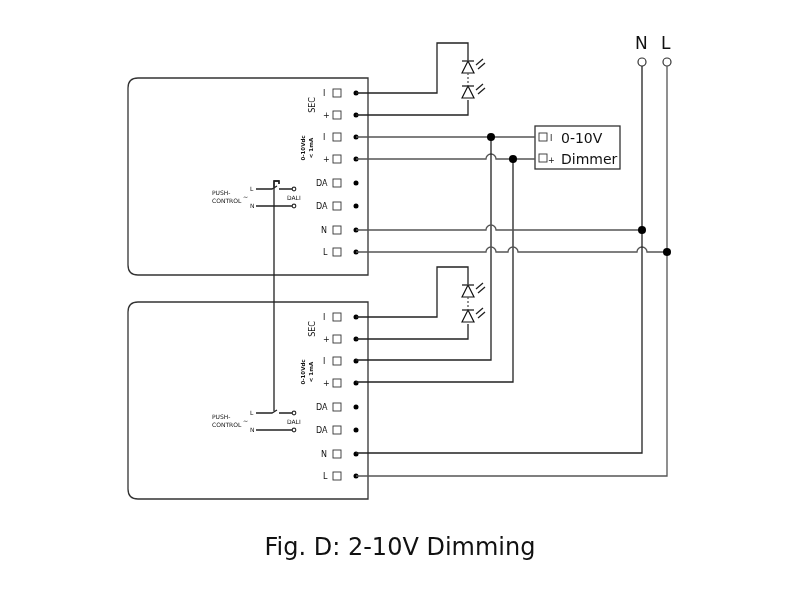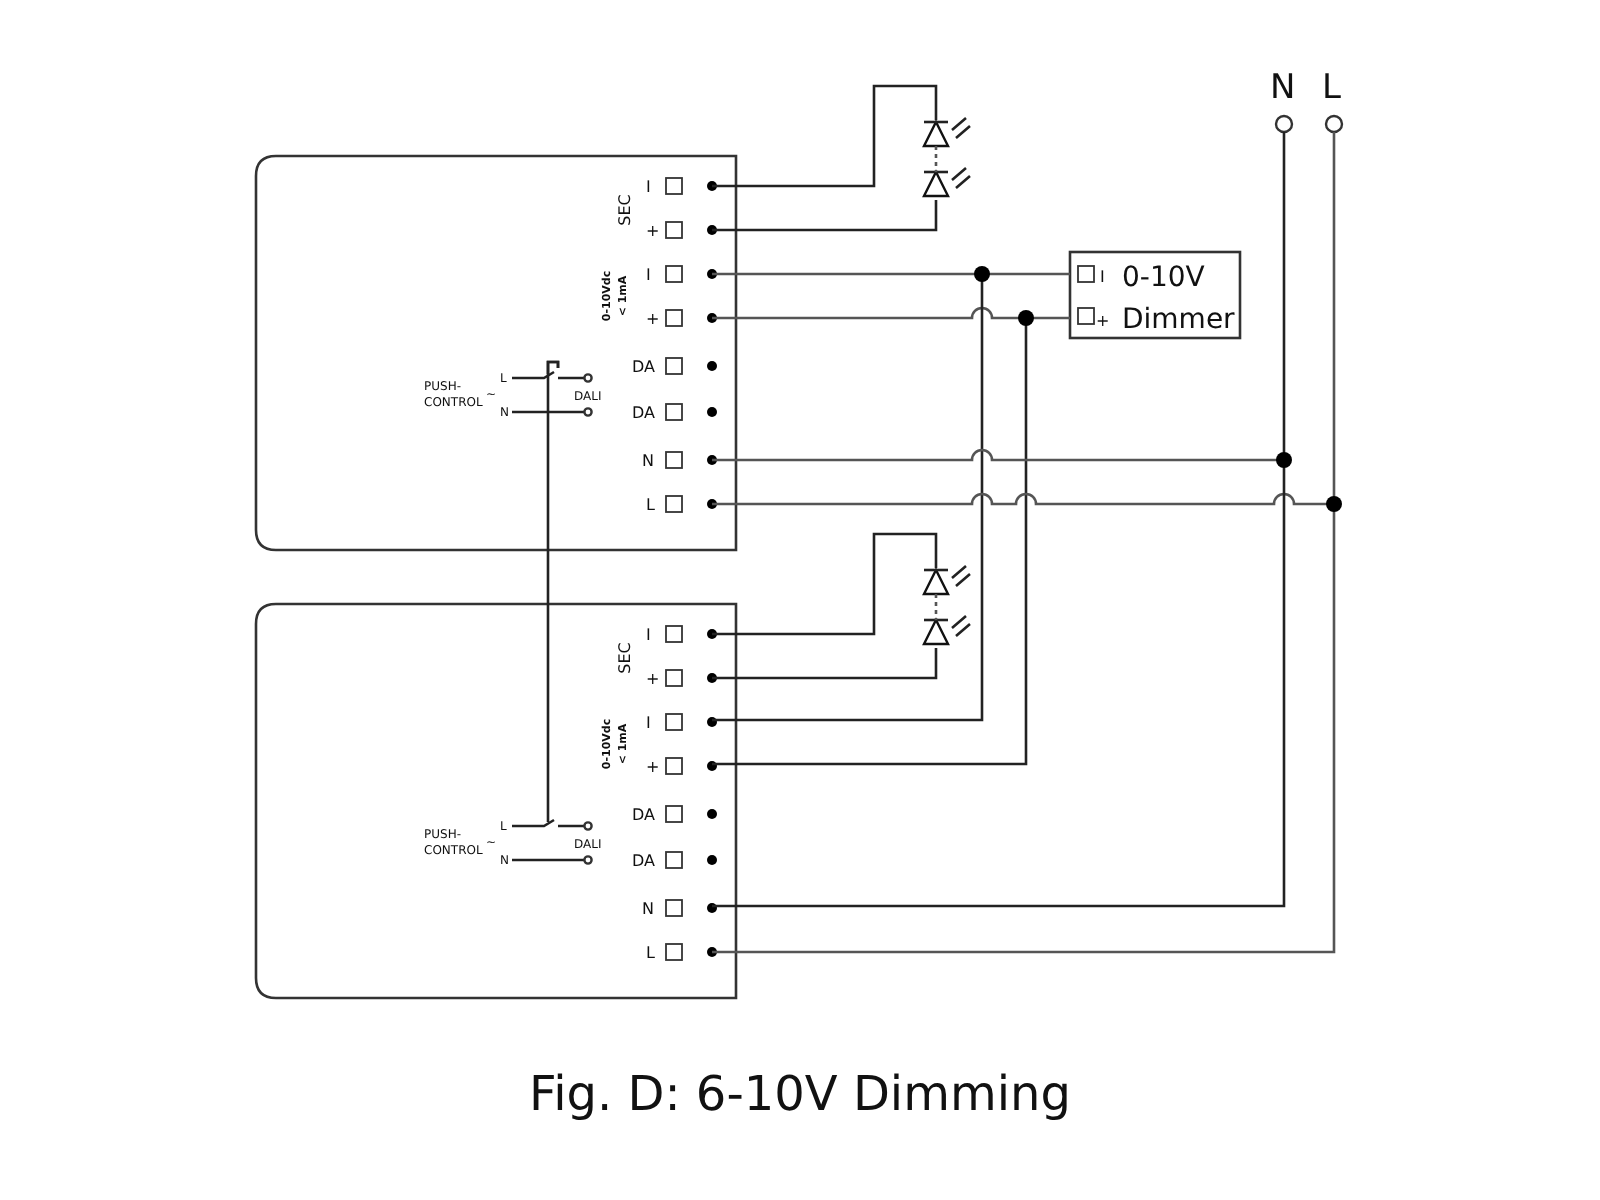--- a/index.html
+++ b/index.html
@@ -176,13 +176,13 @@
       </g>
       <g>
         <path class="led" d="M462 322 L468 310 L474 322 Z"></path>
         <path class="wire-dark" d="M462 310 H474"></path>
         <path class="wire-dark" d="M476 314 L483 308 M478 318 L485 312"></path>
       </g>
       <path class="wire" d="M468 297 V310" stroke-dasharray="2 2"></path>
     </g>
 </svg>
 
-<div class="caption">Fig. D: 6-10V Dimming</div>
+<div class="caption">Fig. D: 2-10V Dimming</div>
 
 </body></html>

